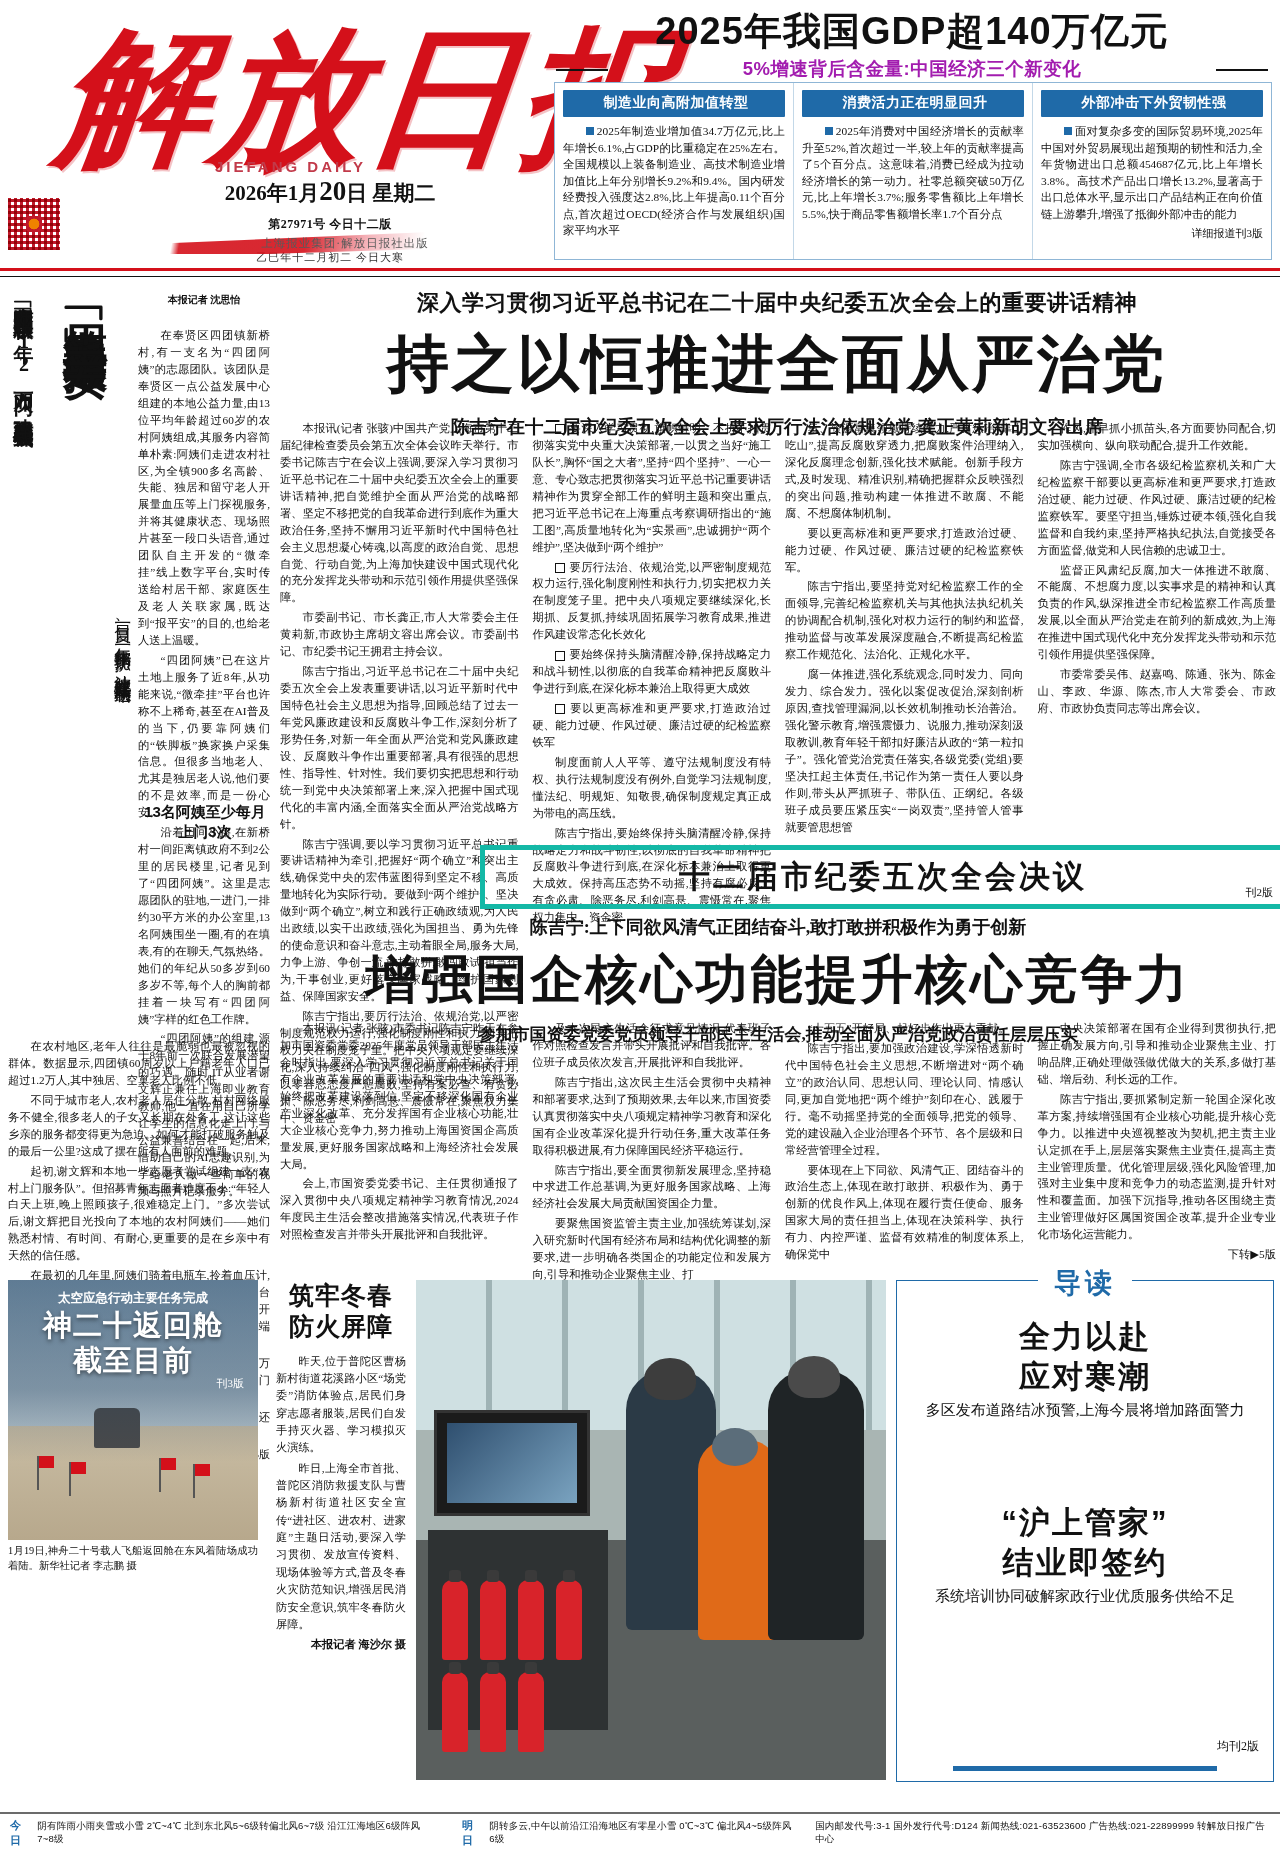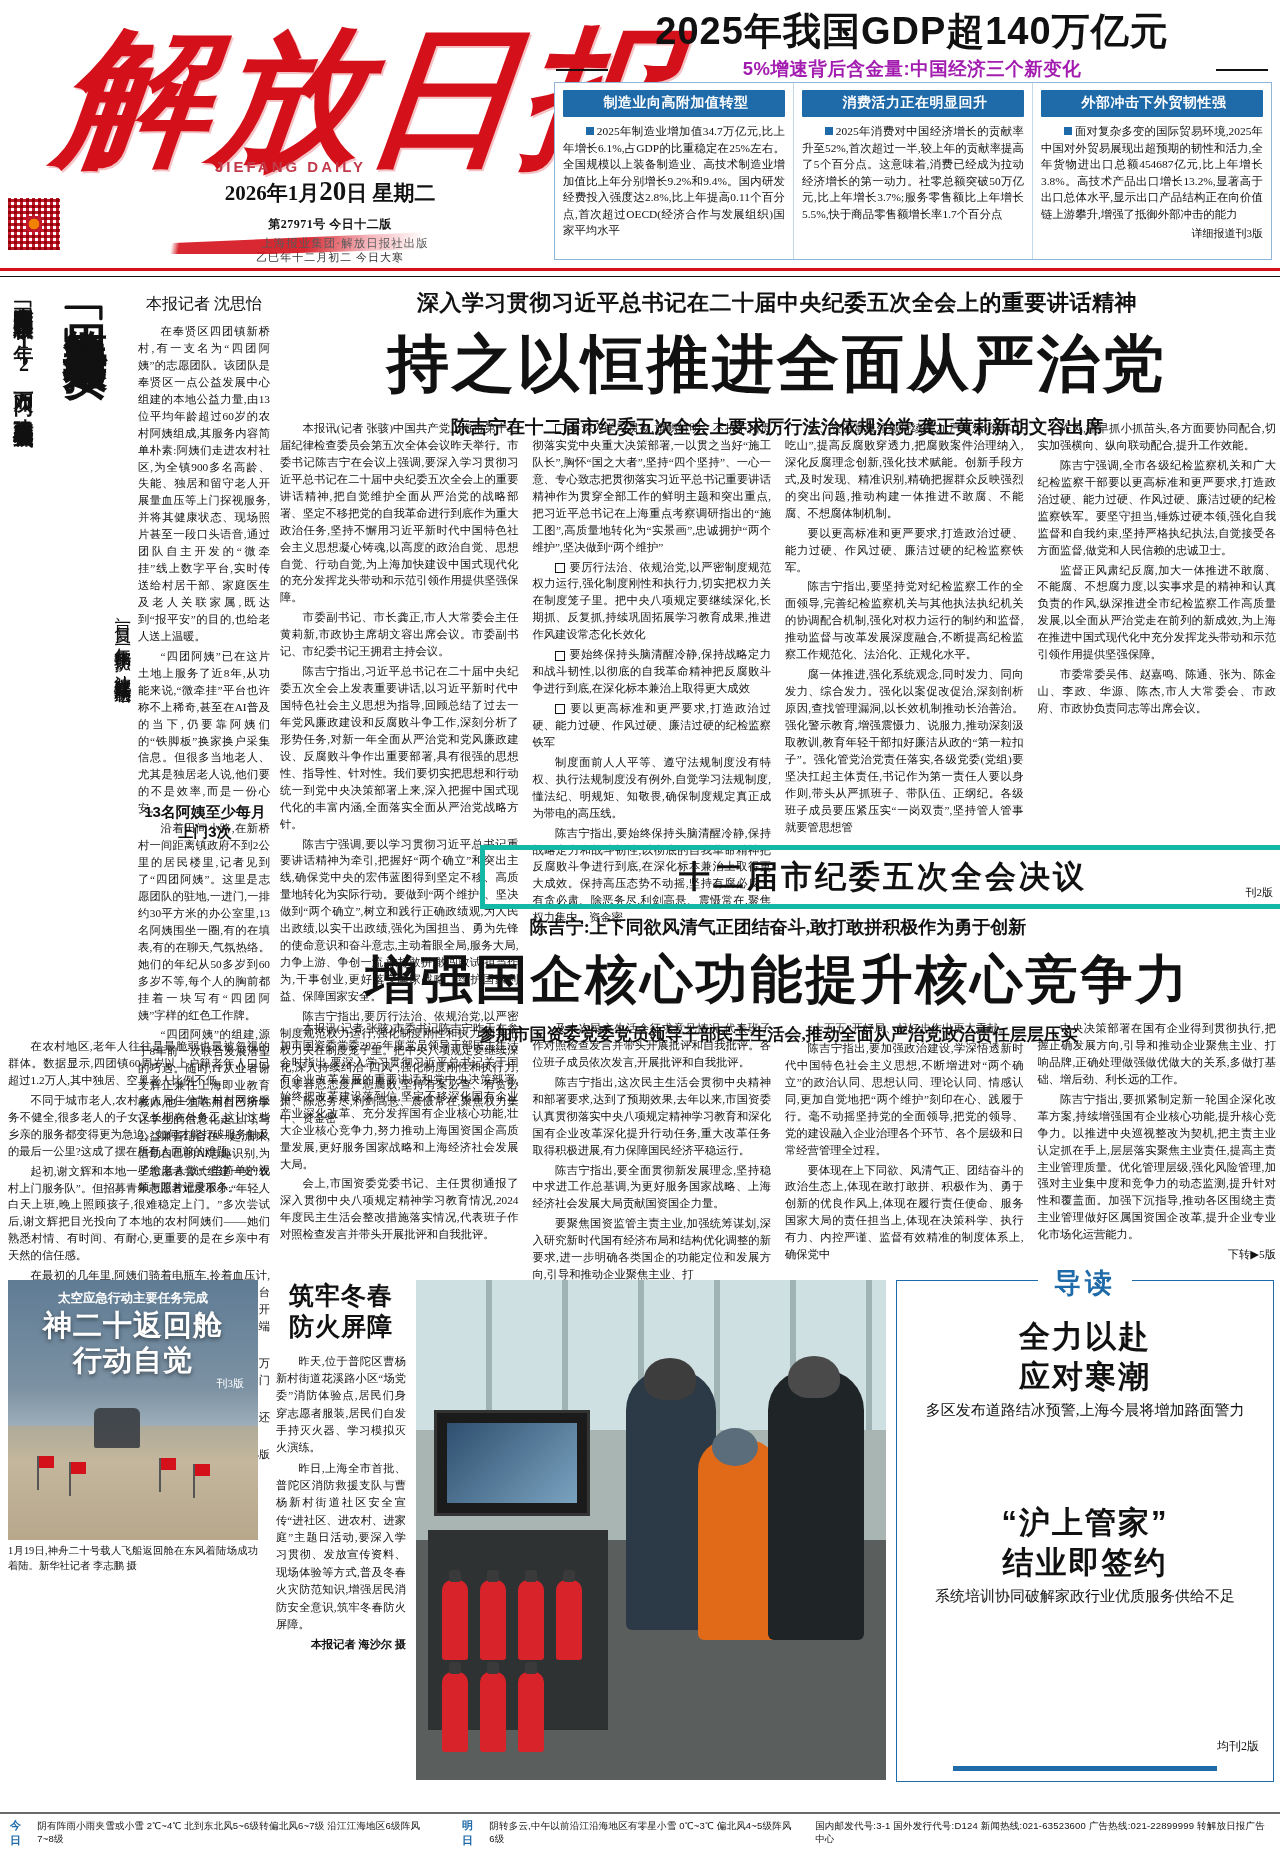--- a/index.html
+++ b/index.html
@@ -120,21 +120,21 @@
     font-size:20px;font-weight:700;line-height:1.15;letter-spacing:1px;color:#111;
   }
   .vk-sub{
     position:absolute;left:108px;top:330px;height:420px;
     font-size:17px;line-height:1.25;letter-spacing:1px;color:#111;
   }
   .lf-body{
     position:absolute;left:134px;top:10px;width:132px;
     font-size:11.3px;line-height:1.5;text-align:justify;color:#111;
   }
-  .lf-byline{font-weight:400;text-align:center;text-indent:0;margin-bottom:7px;font-size:16px;}
+  .lf-byline{font-weight:700;text-align:center;text-indent:0;margin-bottom:20px;font-size:10px;}
   .lf-body p{margin:0 0 3px 0;text-indent:2em;}
   .lf-pull{
     position:absolute;left:140px;top:520px;width:122px;text-align:center;
     font-family:"Liberation Sans",sans-serif;font-size:15px;font-weight:800;
     line-height:1.35;color:#111;
   }
   .lf-bot{
     position:absolute;left:4px;top:756px;width:262px;
     font-size:11.3px;line-height:1.5;text-align:justify;color:#111;
   }
@@ -427,21 +427,21 @@
       <div class="shen-gnd"></div>
       <div class="shen-cap"></div>
       <div class="flag" style="left:30px;top:176px;"></div>
       <div class="flag" style="left:62px;top:182px;"></div>
       <div class="flag" style="left:152px;top:178px;"></div>
       <div class="flag" style="left:186px;top:184px;"></div>
       <div class="shen-ov"></div>
       <div class="shen-k">太空应急行动主要任务完成</div>
       <div class="shen-t">
         <div>神二十返回舱</div>
-        <div>行动自觉</div>
+        <div>截至目前</div>
       </div>
       <div class="shen-more">刊3版</div>
     </div>
     <div class="shen-cap2">1月19日,神舟二十号载人飞船返回舱在东风着陆场成功着陆。新华社记者 李志鹏 摄</div>
 
     <div class="fire">
       <div class="fire-t">
         <div>筑牢冬春</div>
         <div>防火屏障</div>
       </div>

